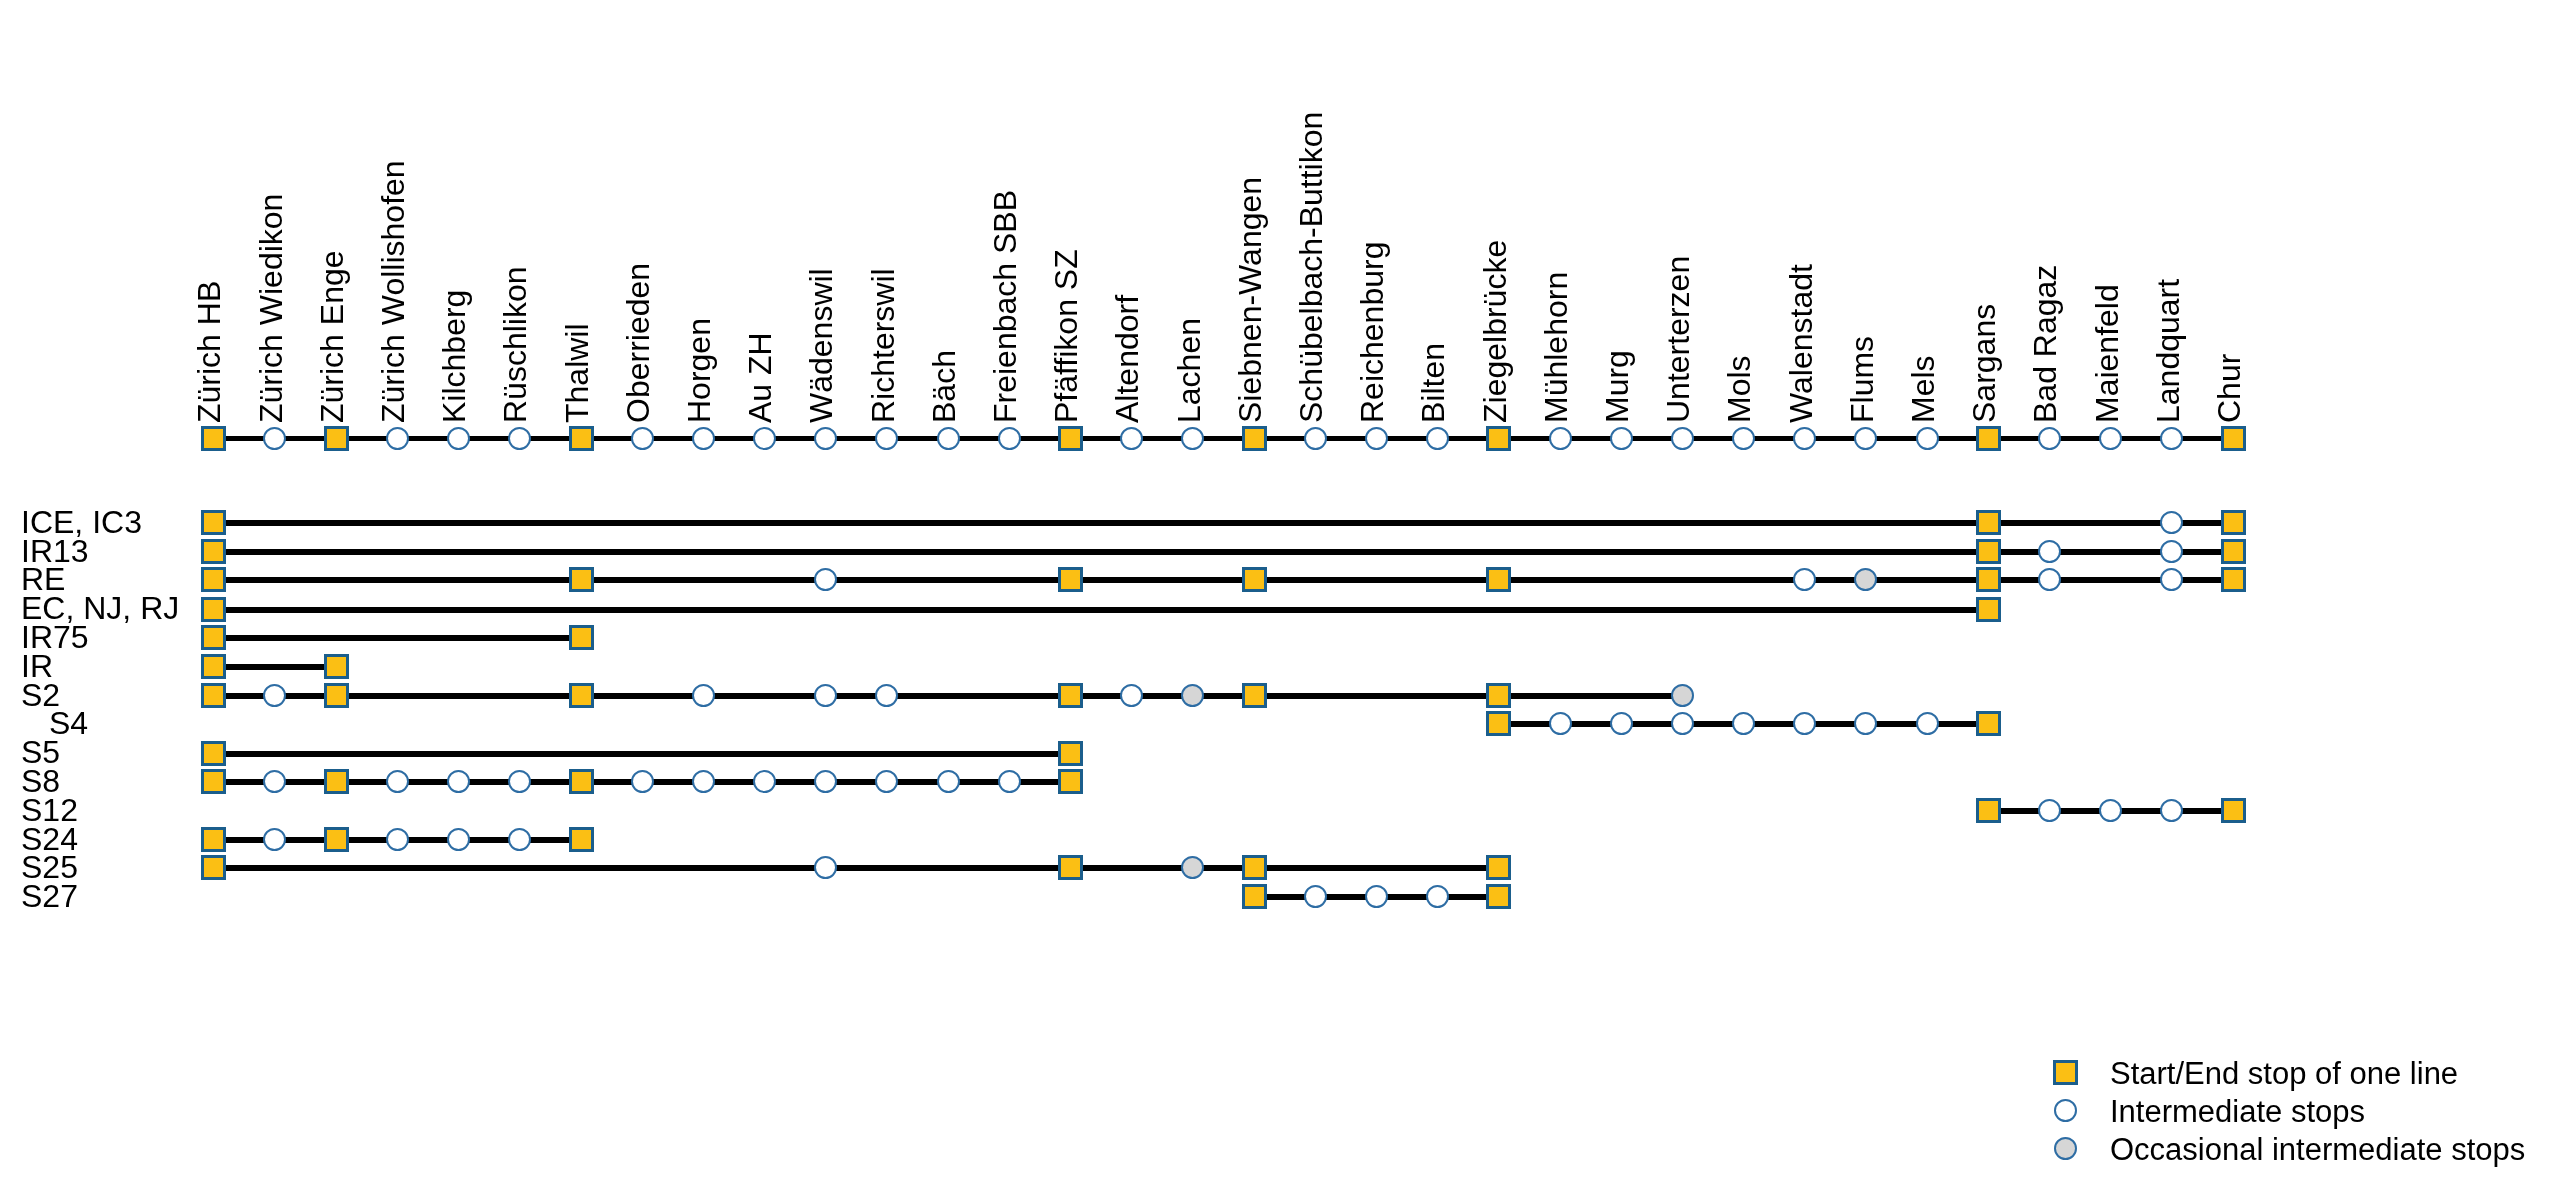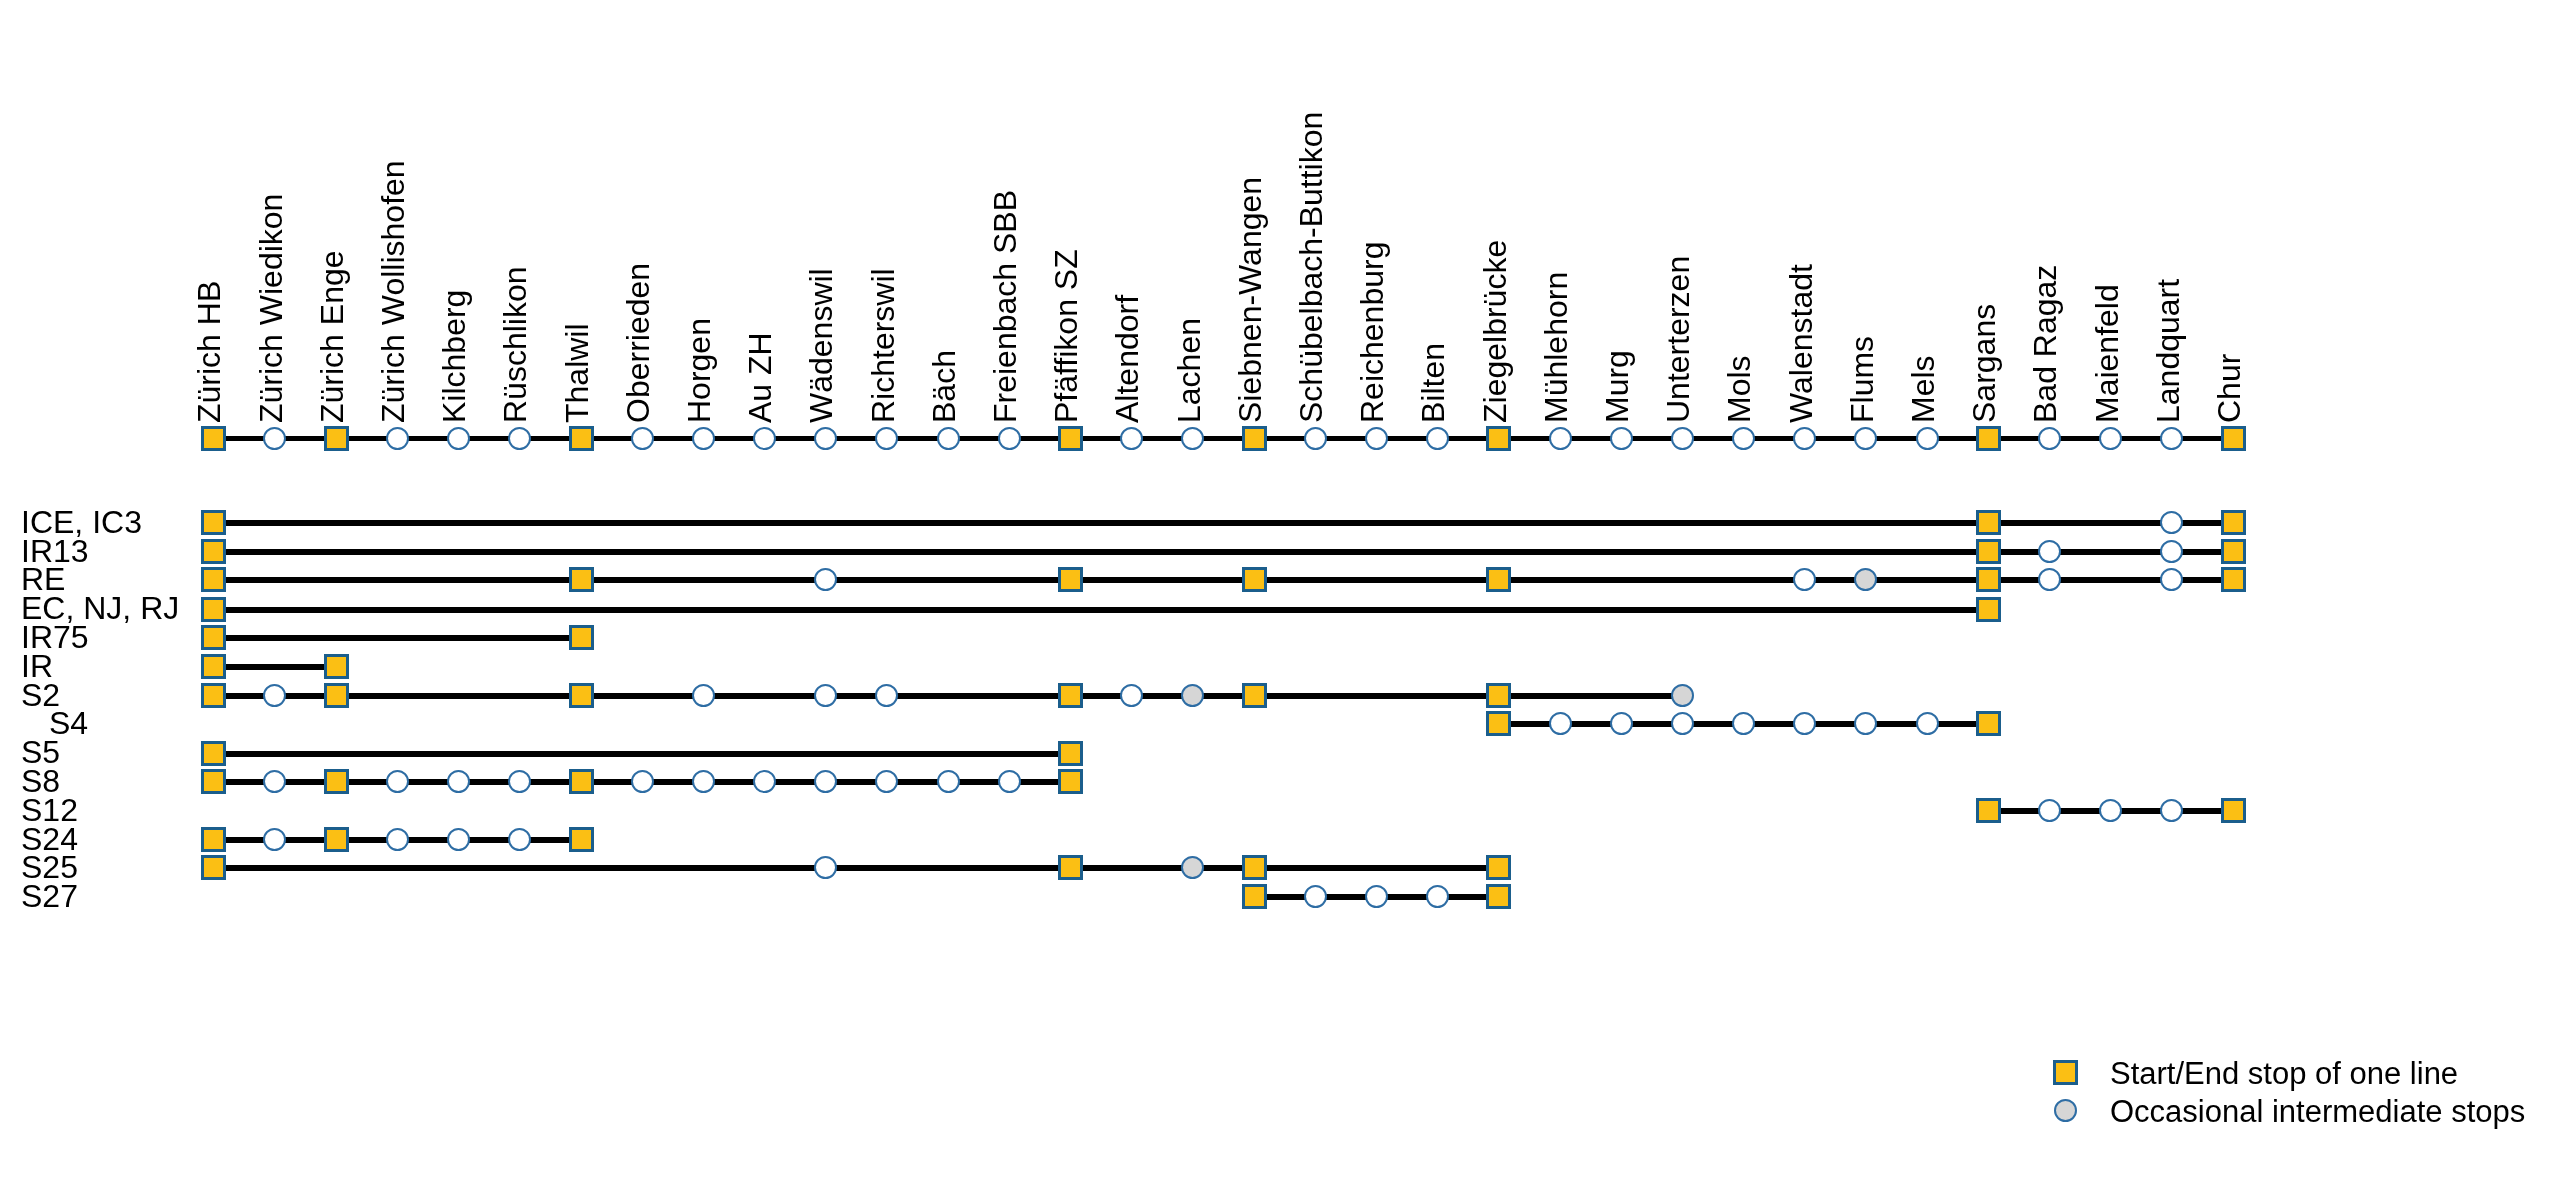--- a/index.html
+++ b/index.html
@@ -333,19 +333,23 @@
       <div class="mk mk-circle" style="left: 1426px; top: 885px;"></div>
       <div class="mk mk-square" style="left: 1486px; top: 884px;"></div>
     </div>
 
   <div class="legend">
     <div class="legend-row">
       <span class="legend-swatch-sq"></span>
       <span class="legend-text">Start/End stop of one line</span>
     </div>
     <div class="legend-row">
+      <span class="legend-swatch-ci"></span>
+      <span class="legend-text">Intermediate stops</span>
+    </div>
+    <div class="legend-row">
       <span class="legend-swatch-ci-occ"></span>
       <span class="legend-text">Occasional intermediate stops</span>
     </div>
   </div>
 
 </div>
 
 
 </body></html>

